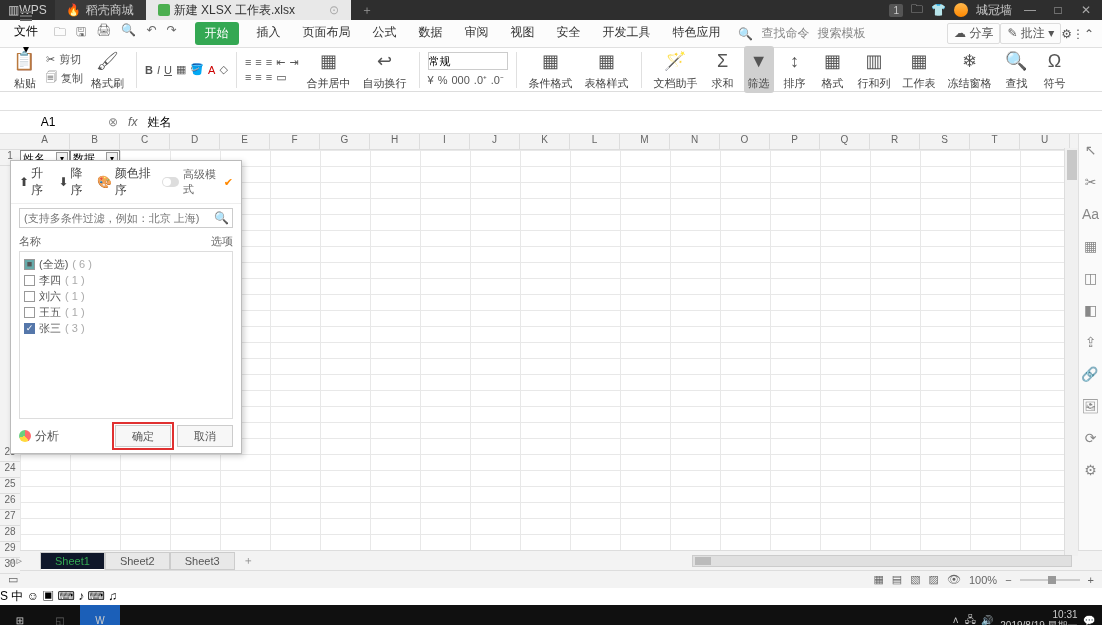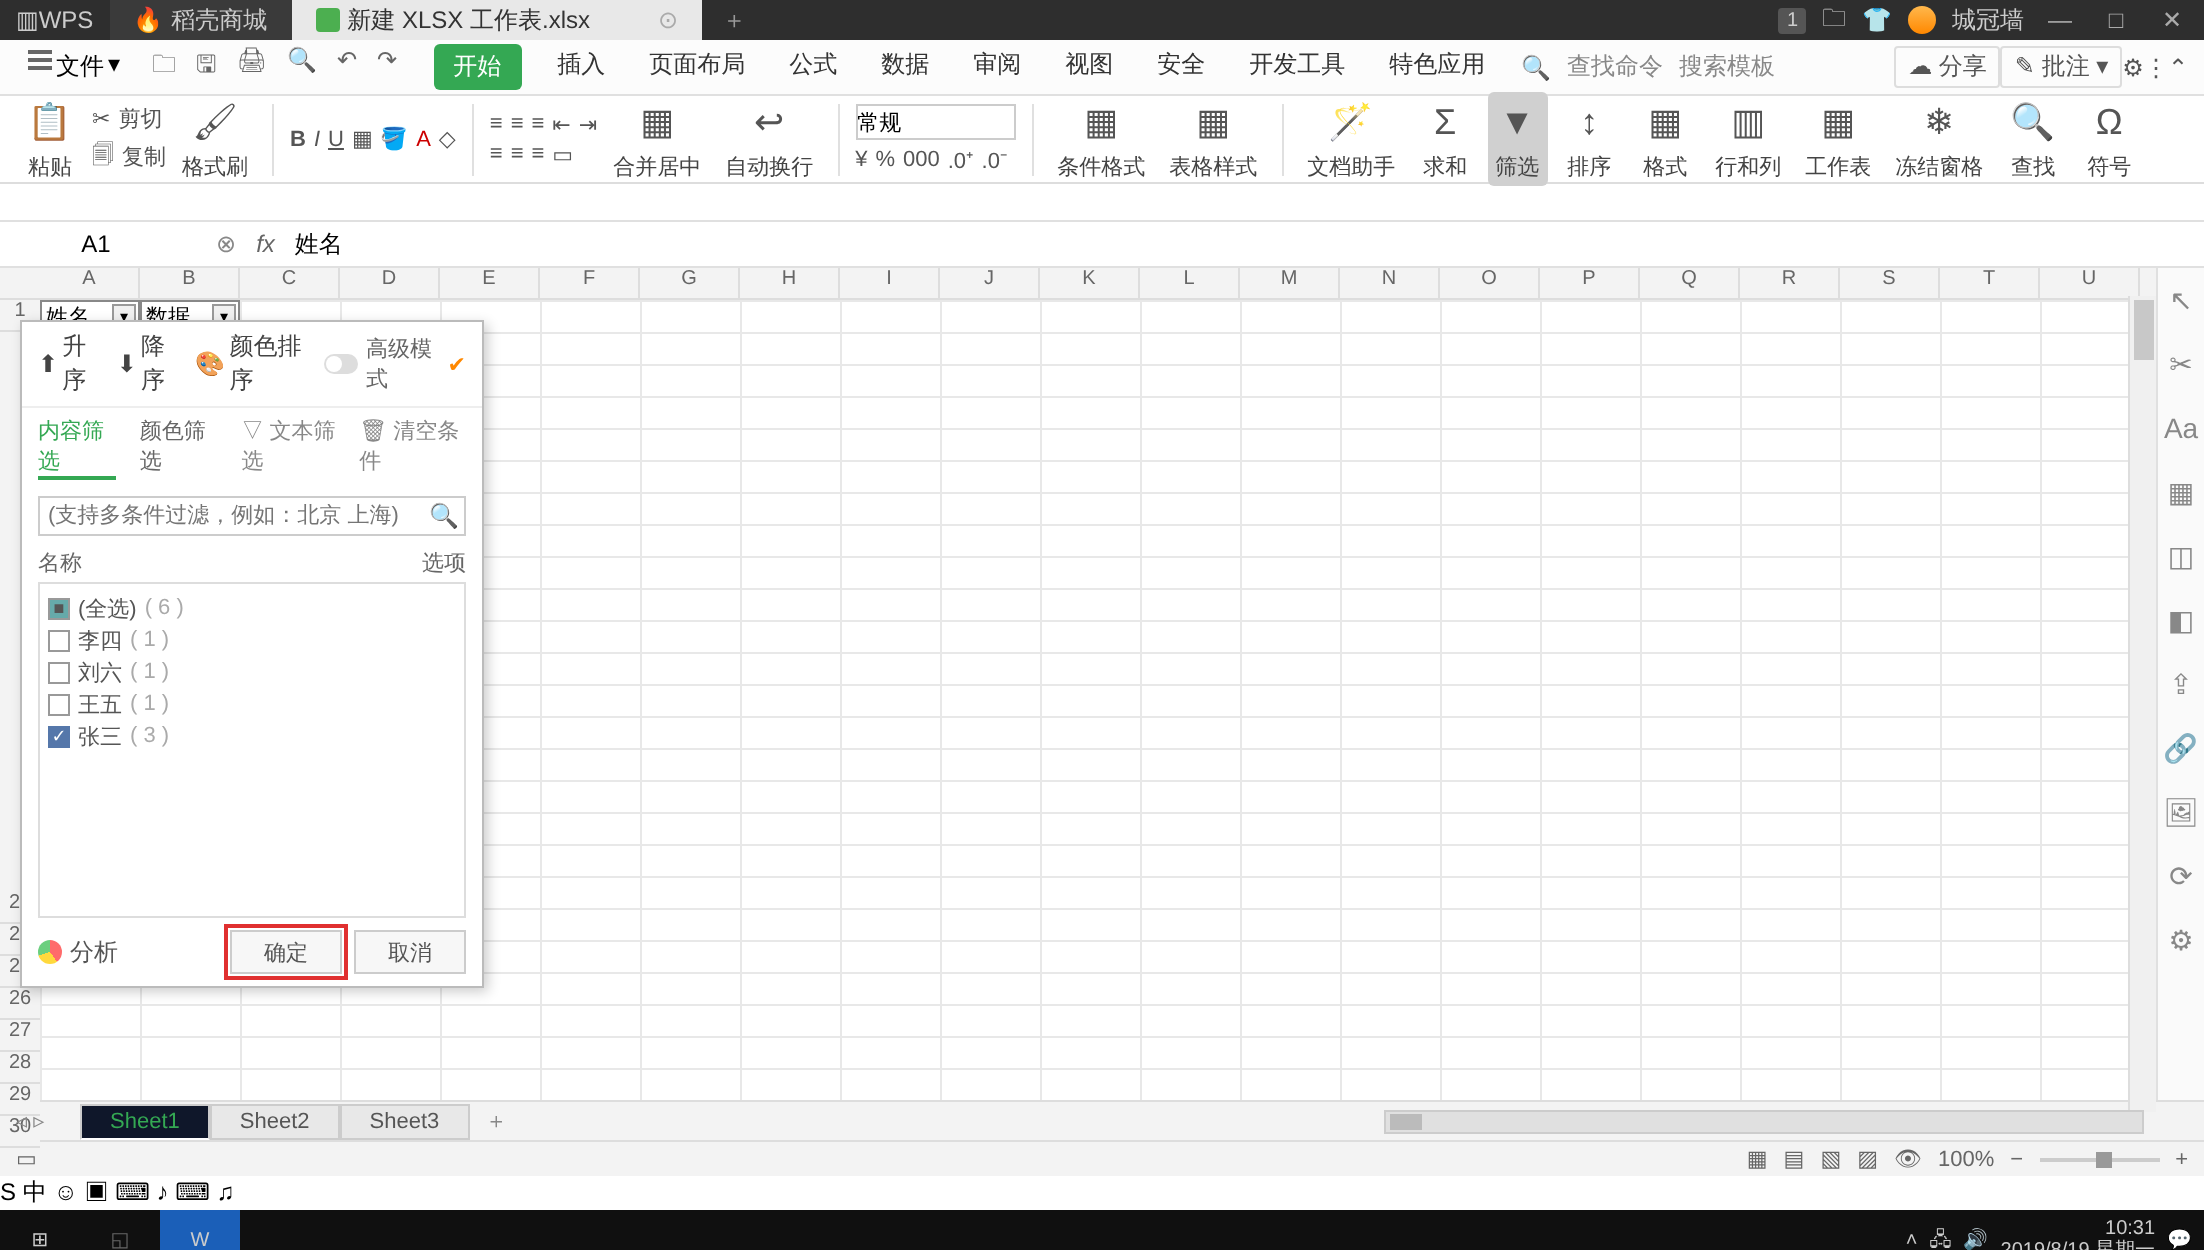--- a/index.html
+++ b/index.html
@@ -14,21 +14,21 @@
 .titlebar .tab .doc-icon { width: 12px; height: 12px; background: #4caf50; border-radius: 2px; }
 .titlebar .newtab { padding: 0 10px; color: #999; }
 .titlebar .spacer { flex: 1; }
 .titlebar .right-icons { display: flex; align-items: center; gap: 8px; padding-right: 6px; }
 .titlebar .num-badge { background: #555; padding: 1px 4px; border-radius: 2px; font-size: 10px; }
 .titlebar .avatar { width: 14px; height: 14px; border-radius: 50%; background: linear-gradient(#ffb84d, #ff8800); }
 .titlebar .winctrl { width: 20px; text-align: center; color: #aaa; }
 
 
 .menubar { height: 28px; background: #fcfcfc; border-bottom: 1px solid #e0e0e0; display: flex; align-items: center; padding: 0 8px; }
-.menubar .file-btn { display: flex; gap: 2px; padding: 2px 6px; }
+.menubar .file-btn { display: flex; align-items: center; gap: 2px; padding: 2px 6px; flex-direction: column; }
 .menubar .hamburger { display: inline-block; width: 12px; height: 10px; border-top: 2px solid #666; border-bottom: 2px solid #666; position: relative; }
 .menubar .hamburger::before { content: ''; position: absolute; top: 2px; left: 0; width: 100%; border-top: 2px solid #666; }
 .menubar .qat { display: flex; gap: 10px; margin-left: 10px; color: #666; }
 .menubar .tabs { display: flex; gap: 14px; margin-left: 18px; }
 .menubar .tabs .mtab { color: #333; padding: 2px 4px; }
 .menubar .tabs .mtab.active { background: #34a853; color: #fff; border-radius: 3px; padding: 3px 10px; }
 .menubar .search-area { display: flex; align-items: center; gap: 8px; margin-left: 14px; color: #888; }
 .menubar .right { margin-left: auto; display: flex; align-items: center; color: #555; }
 .menubar .right .box { border: 1px solid #ddd; padding: 1px 6px; border-radius: 2px; }
 
@@ -387,28 +387,20 @@
   <div class="toprow">
     <span class="item">⬆ <span>升序</span></span>
     <span class="item">⬇ <span>降序</span></span>
     <span class="item">🎨 <span>颜色排序</span></span>
     <span class="adv">
       <span class="toggle"></span>
       <span>高级模式</span>
       <span class="qmark">✔</span>
     </span>
   </div>
-  <div class="tabrow">
-    <span class="t active">内容筛选</span>
-    <span class="t">颜色筛选</span>
-    <span class="right-actions">
-      <span>▽ <span>文本筛选</span></span>
-      <span>🗑 <span>清空条件</span></span>
-    </span>
-  </div>
   <div class="searchbox">
     <input placeholder="(支持多条件过滤，例如：北京 上海)" style="">
     <span class="sicon">🔍</span>
   </div>
   <div class="listhead">
     <span>名称</span>
     <span class="opt">选项</span>
   </div>
   <div class="list" id="filterlist">
       <div class="li">

